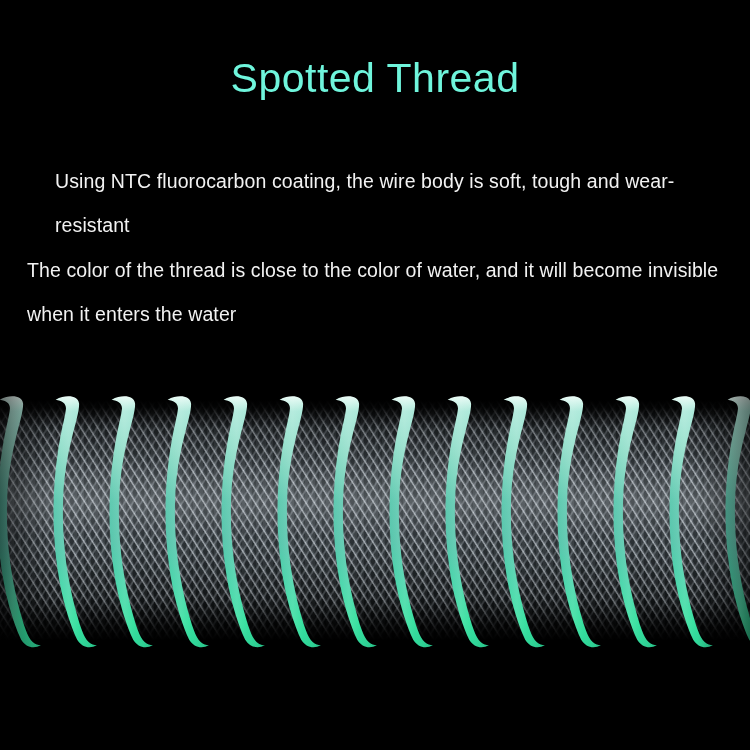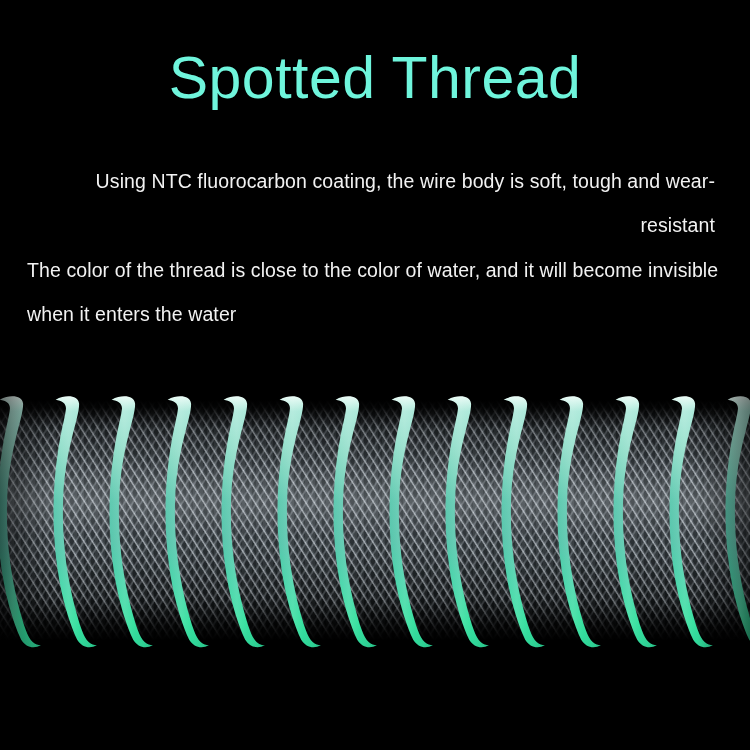--- a/index.html
+++ b/index.html
@@ -21,42 +21,41 @@
     background: #000000;
   }
 
   
   .title {
     position: absolute;
     top: 44px;
     left: 0;
     width: 750px;
     text-align: center;
-    font-size: 59px;
+    font-size: 41px;
     line-height: 68px;
     font-weight: 400;
     letter-spacing: 0.5px;
     color: #6ff5dc;
     white-space: nowrap;
   }
 
   
   .para {
     position: absolute;
     color: #f2f2f2;
     font-size: 19.5px;
     line-height: 44px;
     font-weight: 400;
     letter-spacing: 0.1px;
   }
   .para-1 {
     top: 159px;
     left: 55px;
     width: 660px;
-    text-align: right;
   }
   .para-2 {
     top: 248px;
     left: 27px;
     width: 716px;
   }
 
   
   .photo {
     position: absolute;

